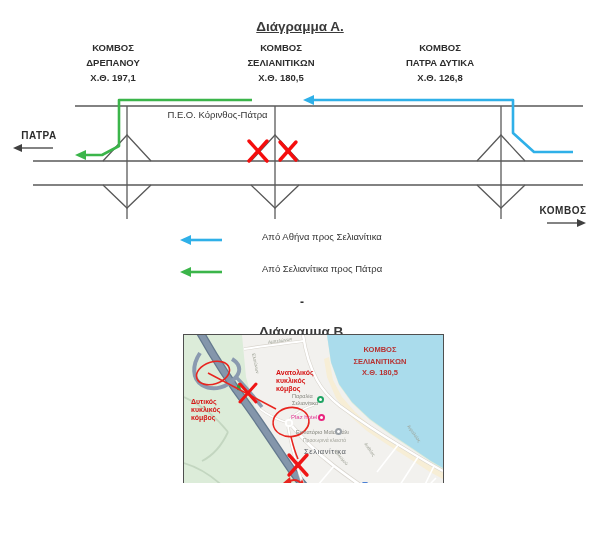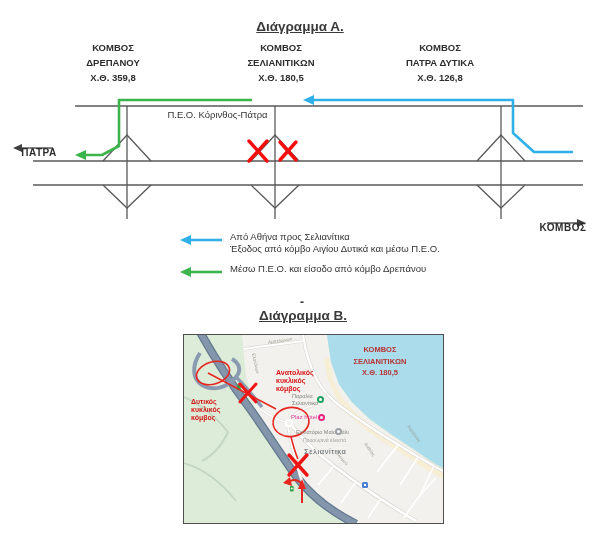--- a/index.html
+++ b/index.html
@@ -1,24 +1,24 @@
 <!DOCTYPE html>
 <html><head>
 <meta charset="utf-8">
 <style>
   html,body{margin:0;padding:0;background:#ffffff;width:600px;height:543px;
     font-family:"Liberation Sans", sans-serif; -webkit-font-smoothing:antialiased;}
   .abs{position:absolute;}
-  #stage{position:relative;width:600px;height:543px;overflow:hidden;background:#fff;}
+  #stage{position:relative;width:600px;height:483px;overflow:hidden;background:#fff;}
   .ctr{transform:translateX(-50%);text-align:center;}
   .title{font-size:13.5px;font-weight:700;color:#3a3a3a;text-decoration:underline;}
   .jhead{font-size:9.5px;font-weight:700;color:#2d2d2d;line-height:15px;white-space:nowrap;}
   .roadlbl{font-size:9.5px;color:#343434;white-space:nowrap;padding-left:43px;}
-  .dirlbl{font-size:10px;font-weight:700;color:#2d2d2d;letter-spacing:.5px;margin-top:17px;}
-  .leg{font-size:9.5px;color:#333;line-height:12.3px;white-space:nowrap;}
+  .dirlbl{font-size:10px;font-weight:700;color:#2d2d2d;letter-spacing:.5px;}
+  .leg{font-size:9.5px;color:#333;line-height:12.3px;white-space:nowrap;margin-left:32px;}
   .dash{font-size:12px;font-weight:700;color:#333;}
   
   #map{position:absolute;left:183px;top:334px;width:259px;height:188px;
        border:1px solid #4f4f4f;background:#dcecd9;overflow:hidden;}
   .m-red3{font-size:7px;font-weight:700;color:#d61414;line-height:8.2px;white-space:nowrap;}
   .m-hdr{font-size:7.5px;font-weight:700;color:#b73232;line-height:11.5px;white-space:nowrap;text-align:center;}
   .m-gray{font-size:5.5px;color:#82837b;line-height:6.8px;white-space:nowrap;}
   .m-pink{font-size:6px;color:#e23b97;white-space:nowrap;}
   .m-closed{font-size:5px;color:#a2a39a;white-space:nowrap;}
   .m-town{font-size:7.5px;color:#565b60;letter-spacing:.6px;white-space:nowrap;}
@@ -90,48 +90,47 @@
       <path d="M222,272 H190" stroke="#3bb54a" stroke-width="2.6" fill="none"></path>
       <polygon points="191,267 180,272 191,277" fill="#3bb54a"></polygon>
     </g>
   </svg>
 
   <div class="abs ctr title" style="left:300px;top:19px">Διάγραμμα Α.</div>
 
   <div class="abs ctr jhead" style="left:113px;top:40px">
     <div>ΚΟΜΒΟΣ</div>
     <div>ΔΡΕΠΑΝΟΥ</div>
-    <div>Χ.Θ. 359,8</div>
+    <div>Χ.Θ. 197,1</div>
   </div>
   <div class="abs ctr jhead" style="left:281px;top:40px">
     <div>ΚΟΜΒΟΣ</div>
     <div>ΣΕΛΙΑΝΙΤΙΚΩΝ</div>
     <div>Χ.Θ. 180,5</div>
   </div>
   <div class="abs ctr jhead" style="left:440px;top:40px">
     <div>ΚΟΜΒΟΣ</div>
     <div>ΠΑΤΡΑ ΔΥΤΙΚΑ</div>
     <div>Χ.Θ. 126,8</div>
   </div>
 
   <div class="abs ctr roadlbl" style="left:196px;top:109px">Π.Ε.Ο. Κόρινθος-Πάτρα</div>
 
   <div class="abs ctr dirlbl" style="left:39px;top:130px">ΠΑΤΡΑ</div>
   <div class="abs ctr dirlbl" style="left:563px;top:205px">ΚΟΜΒΟΣ</div>
 
   <div class="abs leg" style="left:230px;top:231px">
     <div>Από Αθήνα προς Σελιανίτικα</div>
-    <div>Έξοδος από κόμβο Αιγίου Δυτικά και μέσω Π.Ε.Ο.</div>
   </div>
   <div class="abs leg" style="left:230px;top:263px">
-    <div>Μέσω Π.Ε.Ο. και είσοδο από κόμβο Δρεπάνου</div>
+    <div>Από Σελιανίτικα προς Πάτρα</div>
   </div>
 
   <div class="abs ctr dash" style="left:302px;top:295px">-</div>
-  <div class="abs ctr title" style="left:303px;top:308px">Διάγραμμα Β.</div>
+  <div class="abs ctr title" style="left:303px;top:324px">Διάγραμμα Β.</div>
 
   <div id="map">
     <svg class="abs" style="left:0;top:0" width="259" height="188" viewBox="0 0 259 188">
 
       <polygon fill="#f2f1ee" points="58,0 143,0 147,28 155,50 168,68 186,85 207,100 228,114 247,127 259,135 259,188 160,188 146,176 128,158 112,138 96,116 82,94 70,70 62,42"></polygon>
 
       <polygon fill="#aadcec" points="143,0 259,0 259,133 247,126 228,113 207,99 186,84 168,67 155,49 147,27"></polygon>
 
       <path fill="#f7eed6" d="M145,22 L149,45 158,62 171,77 189,93 210,107 231,120 250,131 259,137 L259,144 246,137 226,124 204,110 183,96 165,80 152,63 143,42 140,24 Z"></path>
 

